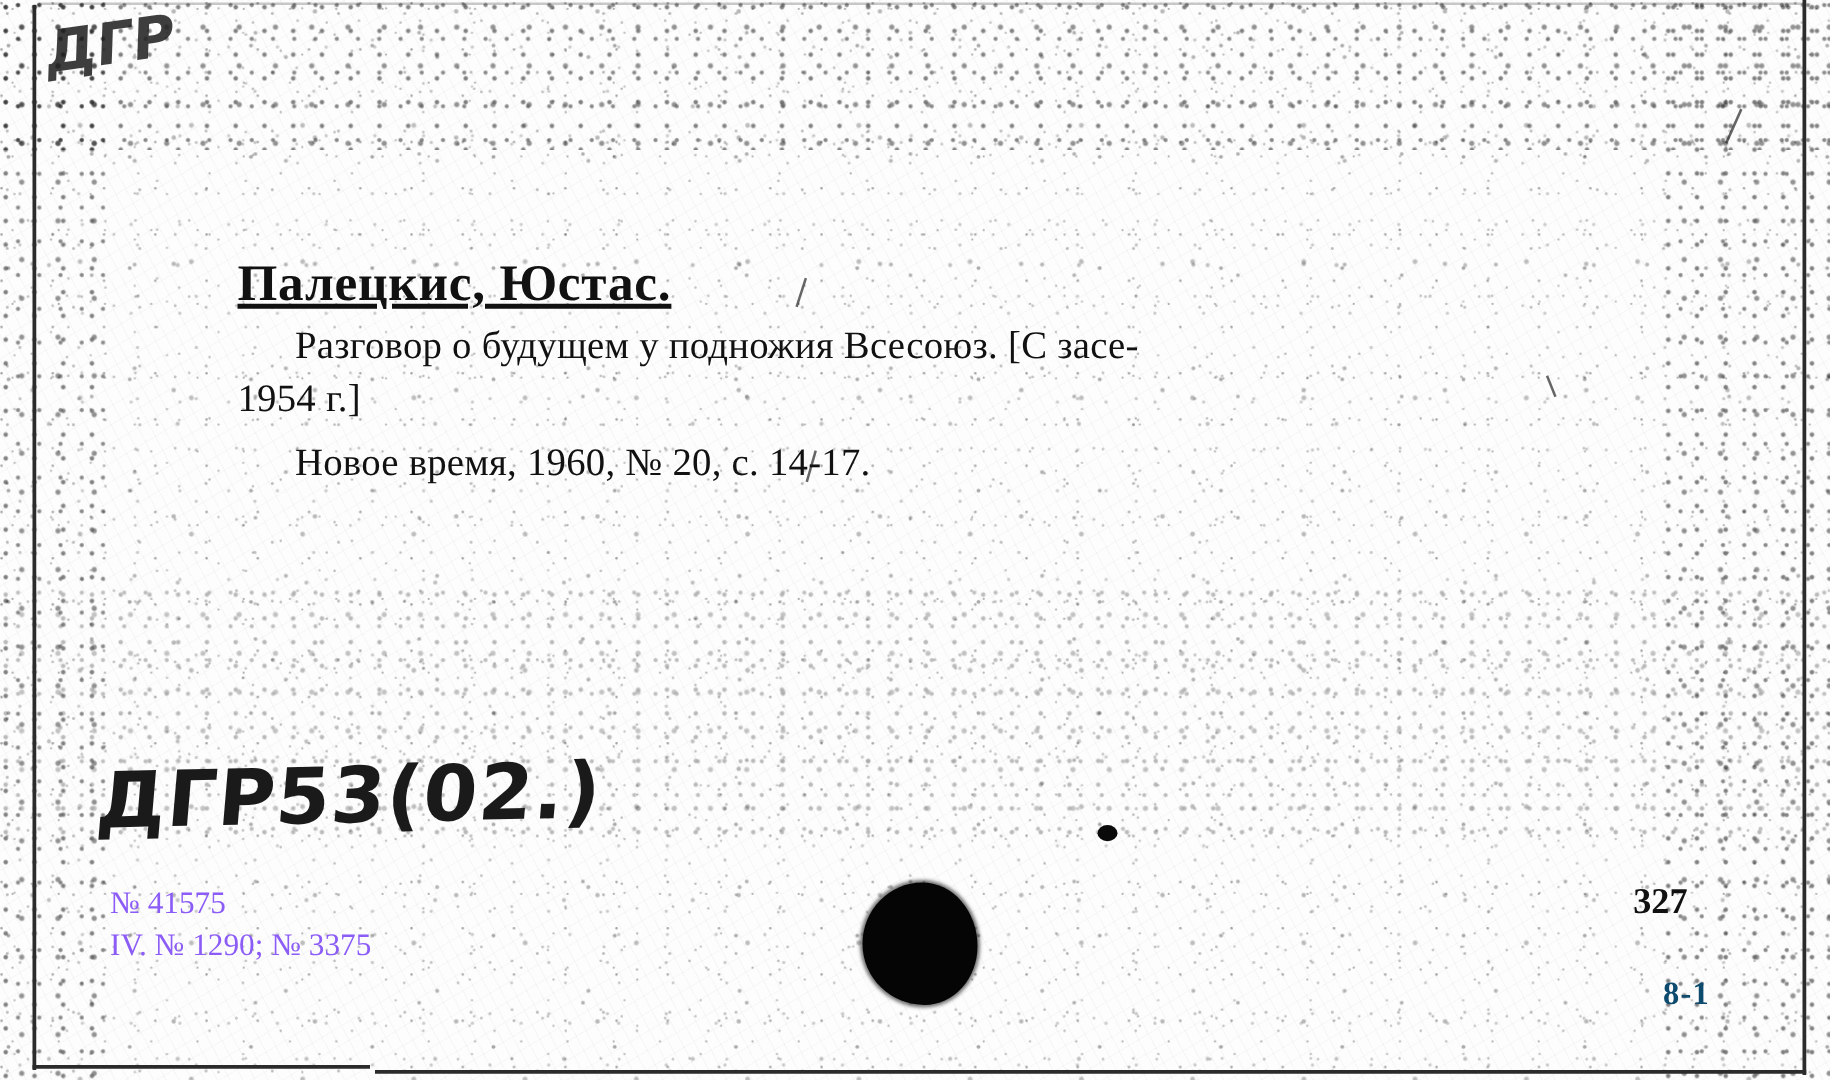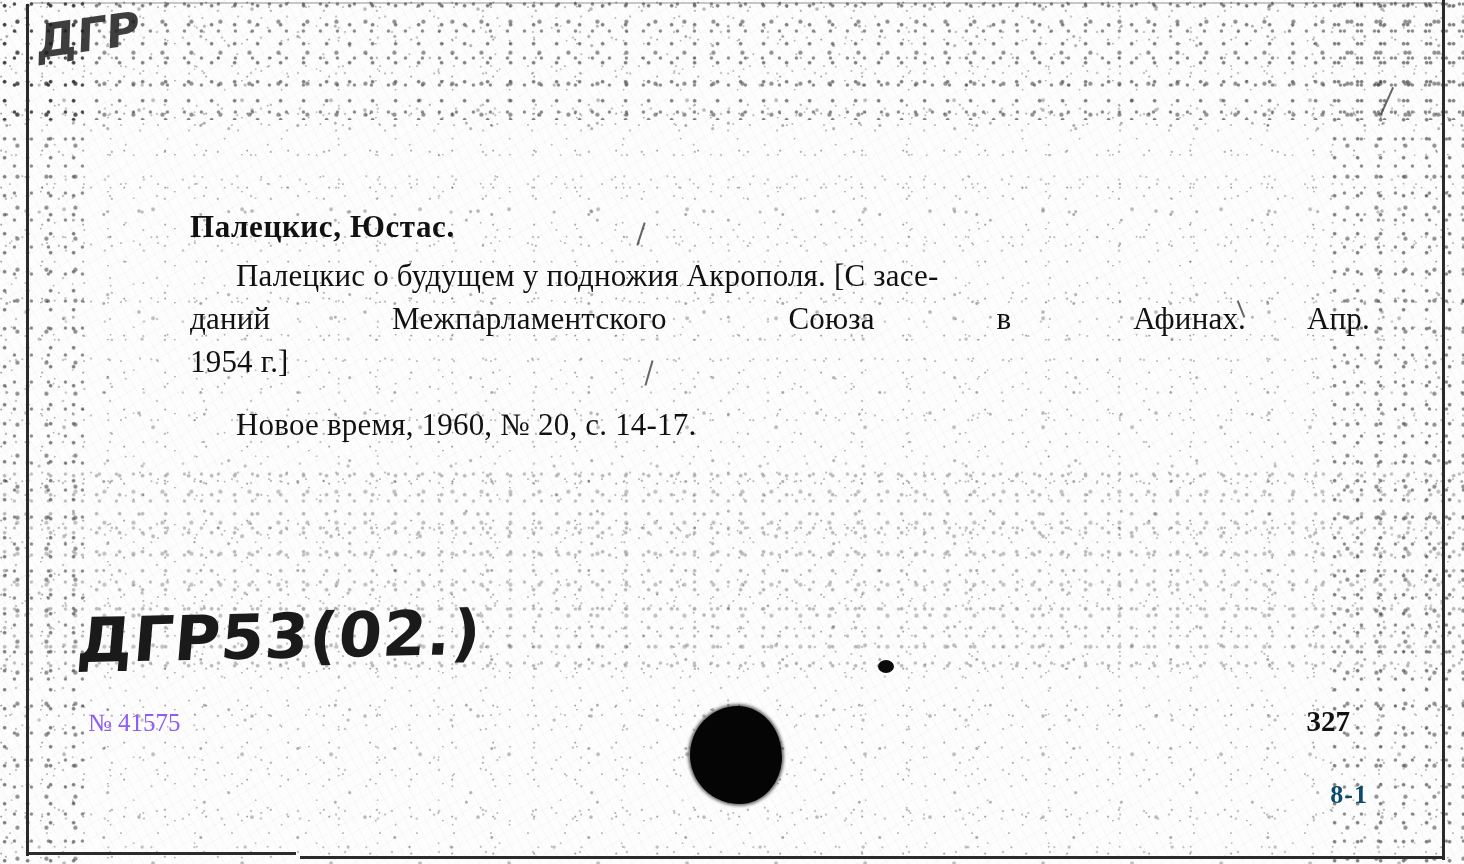--- a/index.html
+++ b/index.html
@@ -86,39 +86,40 @@
     left: 190px;
     top: 205px;
     width: 1180px;
     color: #111;
     font-size: 31px;
     line-height: 43px;
     letter-spacing: .2px;
   }
   .heading {
     font-weight: bold;
-    font-size: 31px;
+    font-size: 41px;
     letter-spacing: .6px;
     margin-bottom: 6px;
+    text-decoration: underline;
   }
   .para {
     margin-top: 2px;
   }
   .line-just {
     display: block;
     text-align: justify;
     text-align-last: justify;
     white-space: pre;
   }
   .indent {
     display: inline-block;
     width: 46px;
   }
   .para-2 {
-    margin-top: 20px;
+    margin-top: 8px;
   }
 
   
   #callnum {
     position: absolute;
     left: 78px;
     top: 600px;
     font-family: "DejaVu Sans", sans-serif;
     font-size: 62px;
     font-weight: bold;
@@ -225,34 +226,34 @@
   <div id="penmark">ДГР</div>
 
   <div class="scratch" style="left:640px;top:222px;width:2px;height:24px;transform:rotate(18deg);"></div>
   <div class="scratch" style="left:648px;top:360px;width:2px;height:26px;transform:rotate(16deg);"></div>
   <div class="scratch" style="left:1240px;top:300px;width:2px;height:18px;transform:rotate(-22deg);"></div>
   <div class="scratch" style="left:1386px;top:86px;width:2px;height:30px;transform:rotate(24deg);"></div>
 
   <div id="text-block">
     <div class="heading">Палецкис, Юстас.</div>
     <div class="para">
-      <div><span class="indent"></span><span>Палецкис о будущем у подножия Акрополя. [С засе-</span></div>
-      <div class="line-just">даний    Межпарламентского    Союза    в    Афинах.  Апр.</div>
+      <div><span class="indent"></span><span>Разговор о будущем у подножия Всесоюз. [С засе-</span></div>
       <div>1954 г.]</div>
     </div>
     <div class="para para-2">
       <span class="indent"></span><span>Новое время, 1960, № 20, с. 14-17.</span>
     </div>
   </div>
 
   <div id="callnum">ДГР53(02.)</div>
 
   <div id="inkblot"></div>
   <div id="inkblot-dot"></div>
 
   <div id="footer">
     <div class="f1">№ 41575</div>
+    <div class="f2">IV. № 1290; № 3375</div>
   </div>
 
   <div id="page-number">327</div>
   <div id="sheet-number">8-1</div>
 
 </div>
 
 </body></html>

